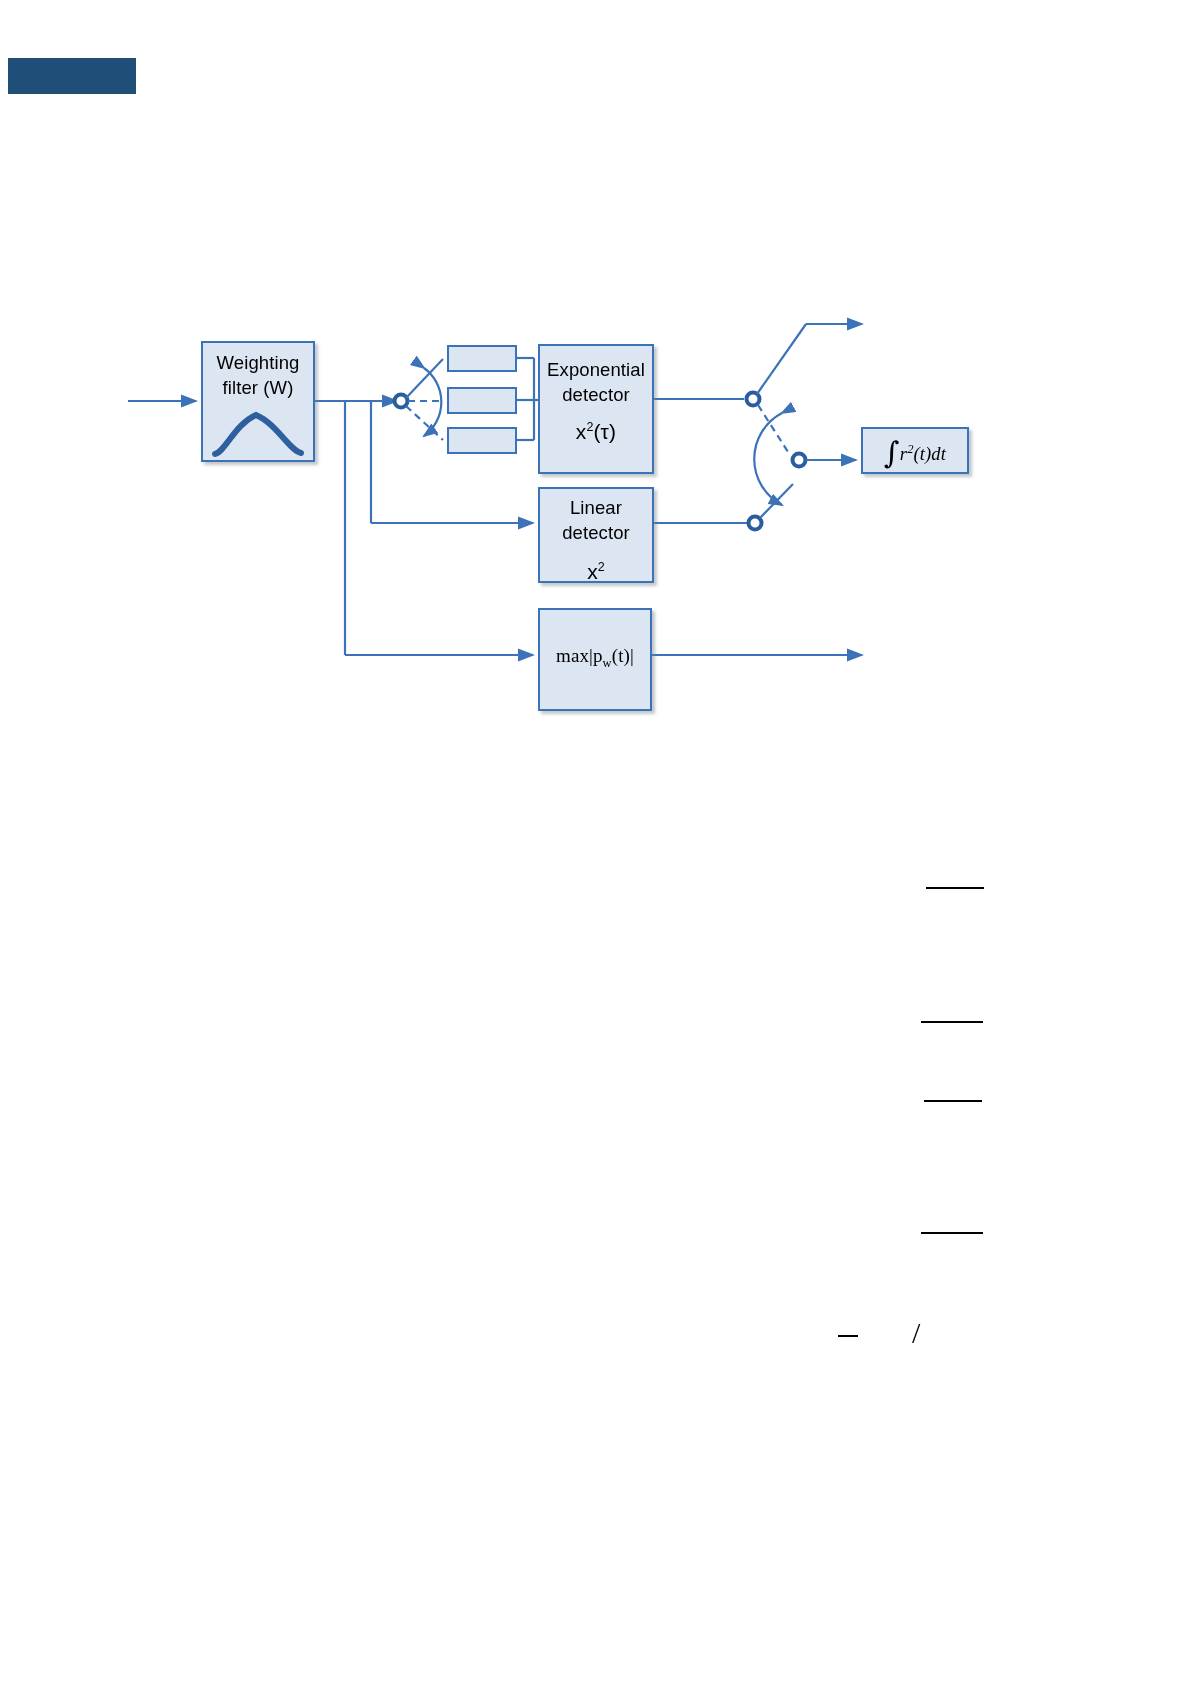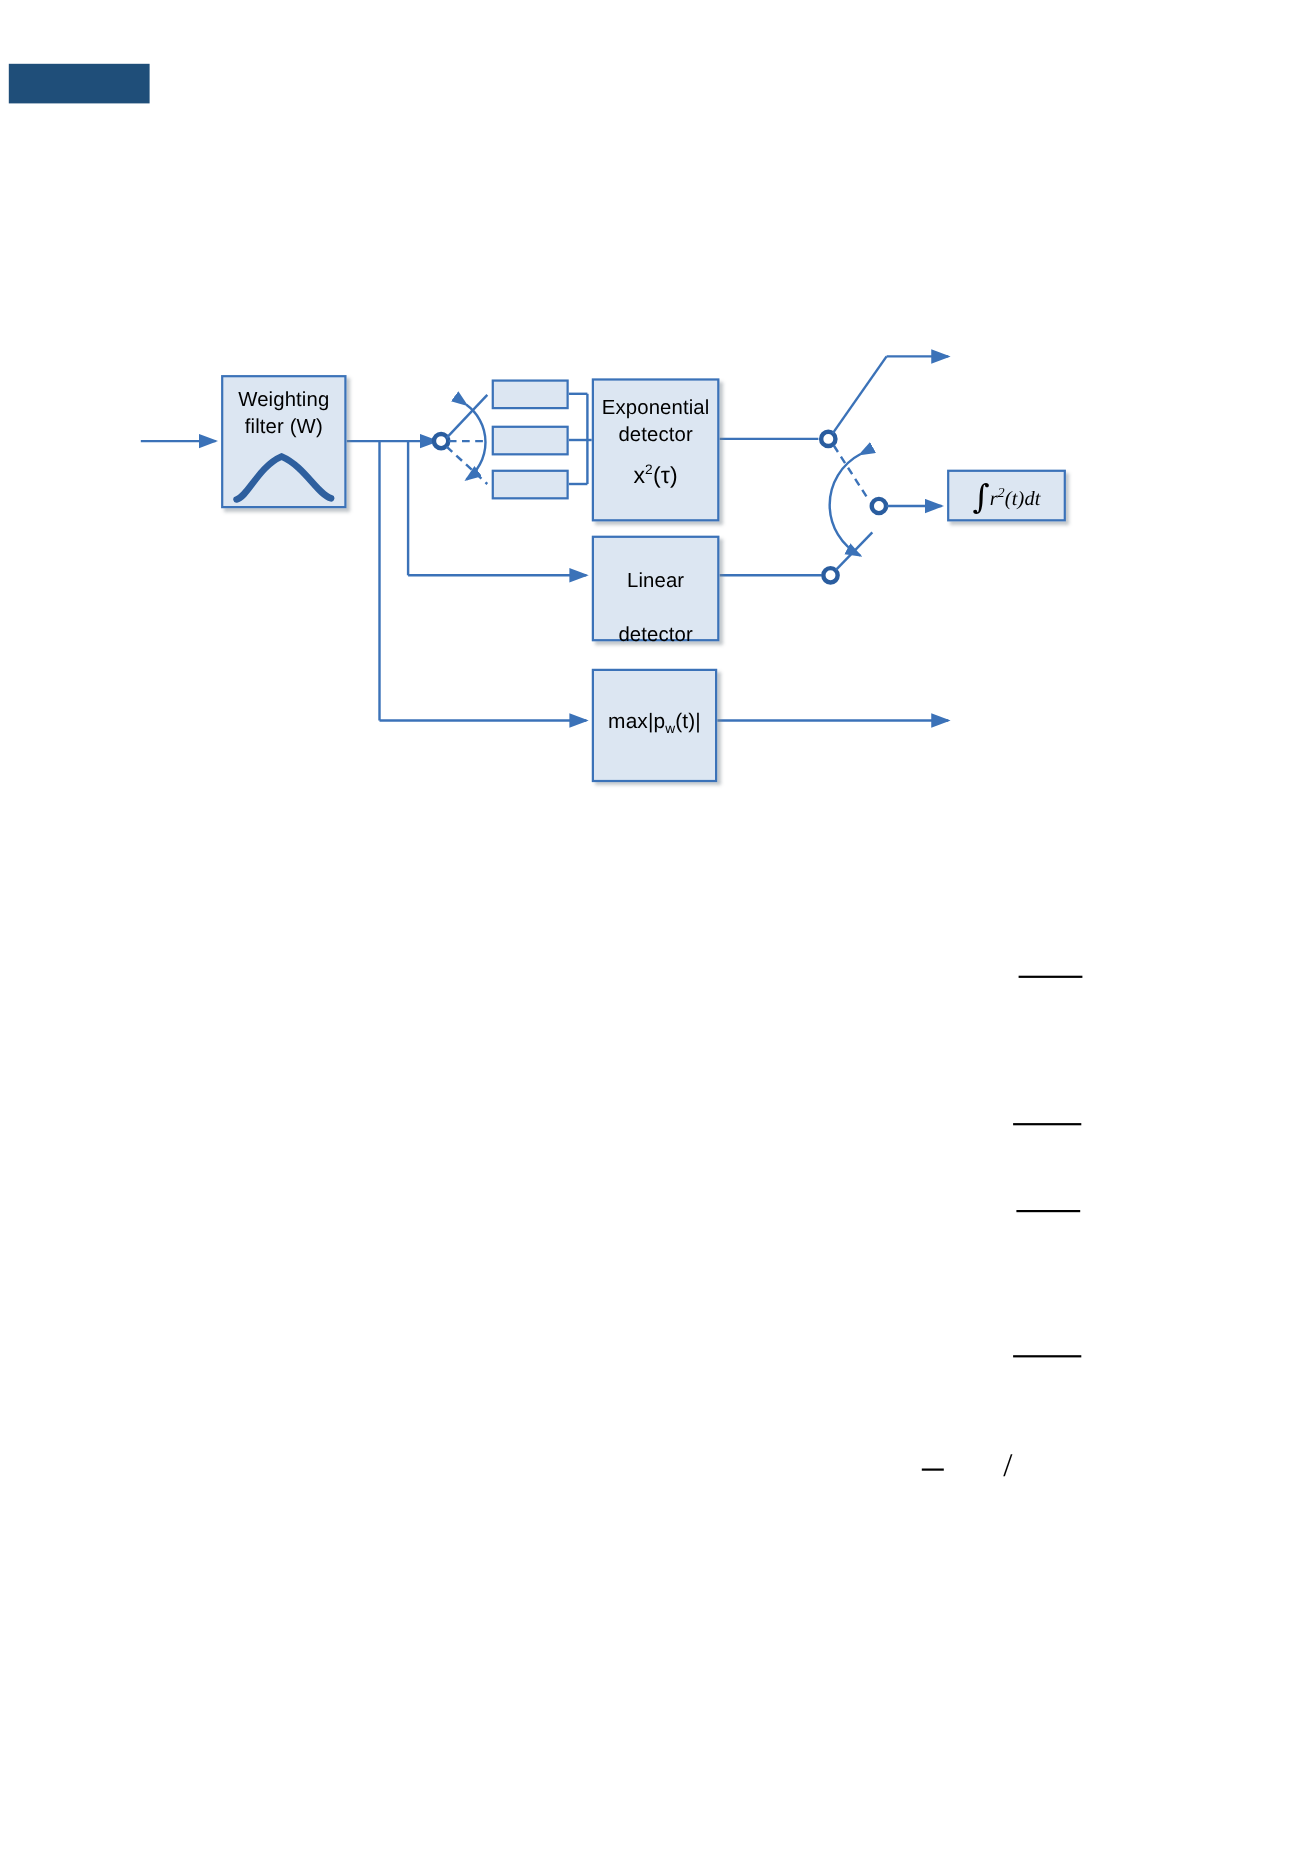--- a/index.html
+++ b/index.html
@@ -67,26 +67,26 @@
   .filter-curve {
     margin-top: 6px;
   }
 
   #box-exponential {
     left: 538px; top: 344px; width: 116px; height: 130px;
     padding-top: 11px;
   }
   #box-linear {
     left: 538px; top: 487px; width: 116px; height: 96px;
-    padding-top: 26px;
-    gap: 24px;
+    padding-top: 6px;
   }
   #box-max {
     left: 538px; top: 608px; width: 114px; height: 103px;
     justify-content: center;
+    font-family: Liberation Serif, serif;
   }
   #box-integral {
     left: 861px; top: 427px; width: 108px; height: 47px;
     justify-content: center;
   }
 
   .supidx { font-size: 12.5px; vertical-align: super; }
   .subidx { font-size: 12.5px; vertical-align: sub; }
 
   .mathtext {

